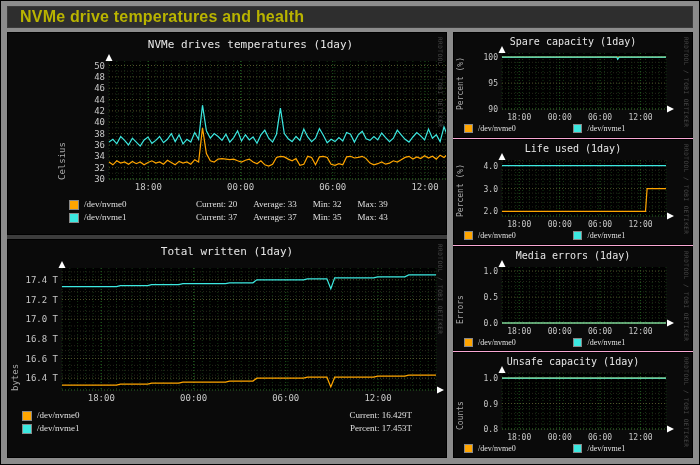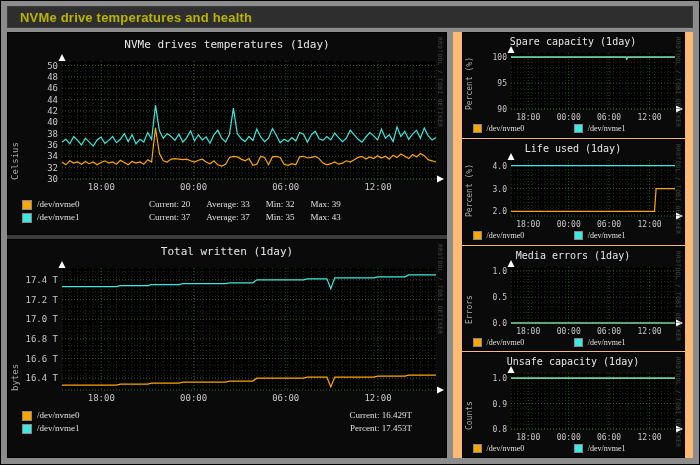--- a/index.html
+++ b/index.html
@@ -2,27 +2,27 @@
 <html><head>
 <meta charset="utf-8">
 <style>
   html,body{margin:0;padding:0;background:#666;}
   .page{width:700px;height:465px;box-sizing:border-box;background:#8c8c8c;border:1px solid #000;
         padding:5px 6px 6px 6px;display:flex;flex-direction:column;gap:4px;
         font-family:"DejaVu Sans Mono","Liberation Mono",monospace;}
   .titlebar{height:20px;flex:none;background:#2e2e2e;border:1px solid #3a3a3a;
             display:flex;align-items:center;padding:0 12px;}
   .titlebar span{font-family:"Liberation Sans","DejaVu Sans",sans-serif;font-weight:bold;
-                 font-size:13px;color:#b9b400;letter-spacing:0.2px;}
+                 font-size:16px;color:#b9b400;letter-spacing:0.2px;}
   .columns{flex:1;display:flex;gap:6px;min-height:0;}
   .left-col{width:440px;flex:none;display:flex;flex-direction:column;gap:4px;background:#3c3c3c;}
-  .right-col{flex:1;display:flex;flex-direction:column;gap:1px;background:#fdba74;align-items:center;}
+  .right-col{flex:1;display:flex;flex-direction:column;gap:1px;background:#f9a8d4;}
   .panel{background:#0a0a0a;border:1px solid #000;position:relative;display:flex;
          flex-direction:column;overflow:hidden;box-sizing:border-box;}
-  .panel.p-temps{height:203px;flex:none;}
+  .panel.p-temps{height:203px;flex:none;padding-left:47px;}
   .panel.p-written{flex:1;}
   .right-col .panel{flex:1;}
   .chart-title{text-align:center;color:#e6e6e6;}
   .big .chart-title{font-size:11px;padding:5px 0 2px 0;}
   .small .chart-title{font-size:10px;padding:3px 0 0 0;}
   .chart-body{position:relative;display:flex;flex:none;}
   .ylabel{position:absolute;left:2px;top:0;bottom:12px;display:flex;align-items:center;
           writing-mode:vertical-rl;transform:rotate(180deg);color:#aaa;}
   .big .ylabel{font-size:9px;}
   .small .ylabel{font-size:8px;}

